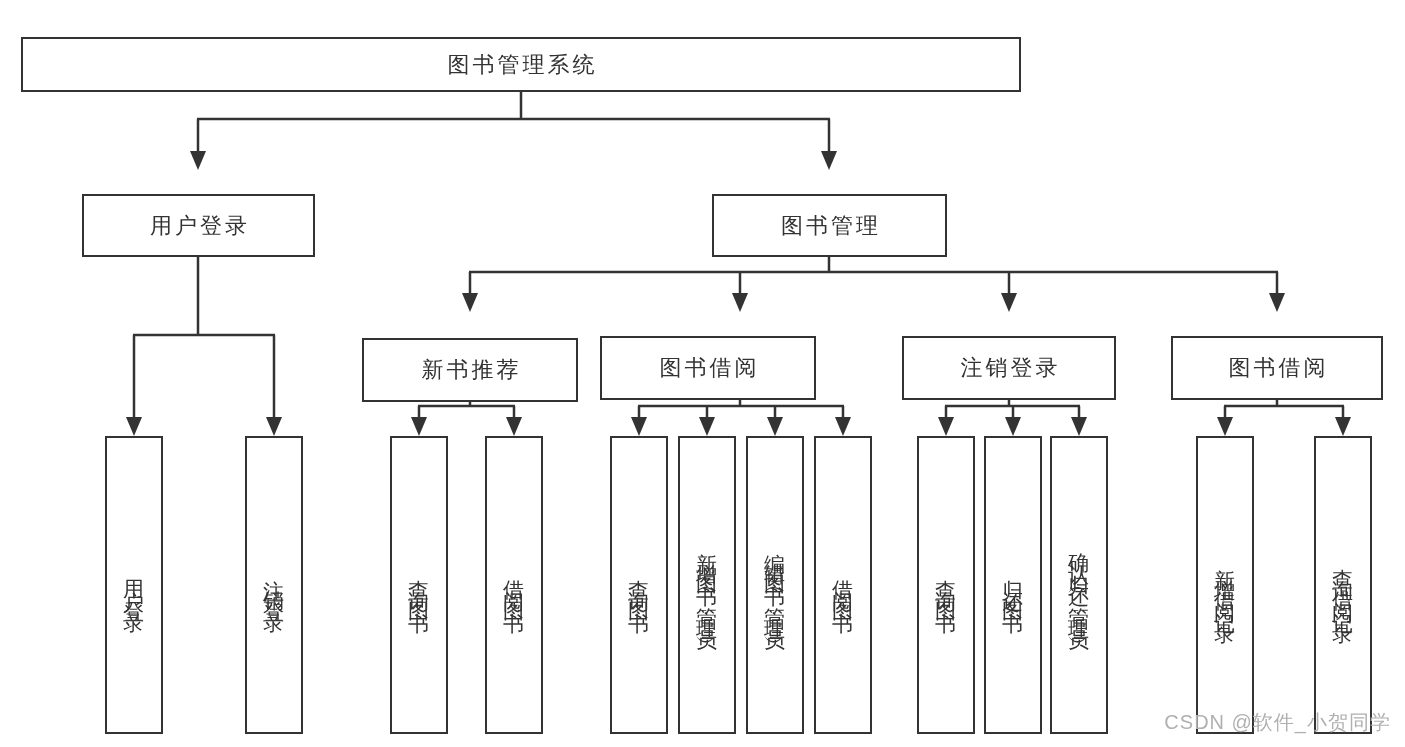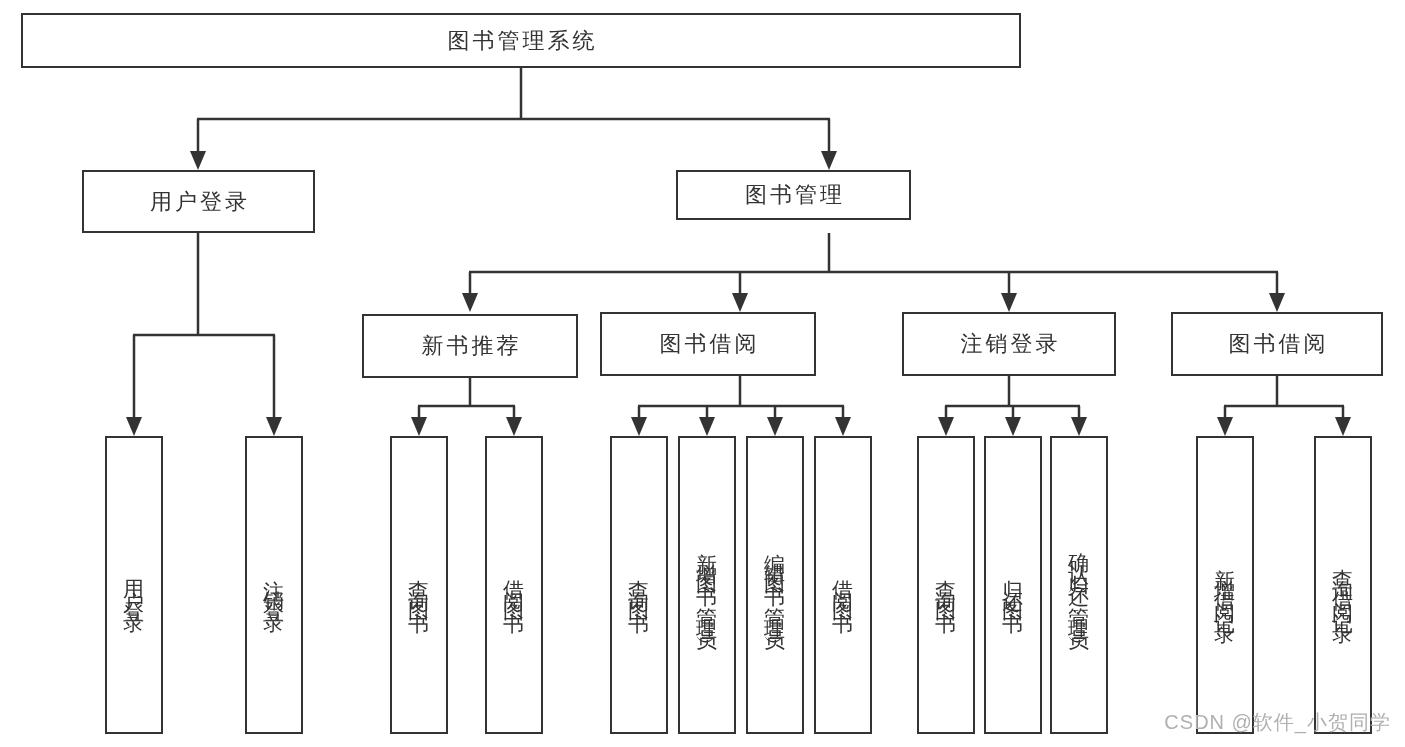--- a/index.html
+++ b/index.html
@@ -4,21 +4,21 @@
 <style>
   html,body{margin:0;padding:0;background:#ffffff;}
   #canvas{
     position:relative;width:1405px;height:747px;background:#ffffff;
     font-family:"Liberation Sans","DejaVu Sans",sans-serif;overflow:hidden;
   }
   .node{
     position:absolute;box-sizing:border-box;background:#ffffff;
     border:2.5px solid #333333;color:#333333;
     display:flex;align-items:center;justify-content:center;
-    font-size:22px;letter-spacing:3px;text-indent:3px;white-space:nowrap;
+    font-size:22px;letter-spacing:3px;text-indent:3px;white-space:nowrap;margin-top:24px;
   }
   .vnode{
     position:absolute;box-sizing:border-box;background:#ffffff;
     border:2.5px solid #333333;color:#333333;
     display:flex;align-items:center;justify-content:center;
     writing-mode:vertical-rl;text-orientation:mixed;
     font-size:21px;letter-spacing:11px;line-height:1;
   }
   #connectors{position:absolute;left:0;top:0;pointer-events:none;}
   #connectors path, #connectors line{stroke:#333333;stroke-width:2.5;fill:none;}
@@ -98,21 +98,21 @@
       <line x1="1225" y1="406" x2="1225" y2="419"></line>
       <polygon points="1217,417 1233,417 1225,436"></polygon>
       <line x1="1343" y1="406" x2="1343" y2="419"></line>
       <polygon points="1335,417 1351,417 1343,436"></polygon>
     </g>
   </svg>
 
   <div class="node" style="left:21px;top:13px;width:1000px;height:55px">图书管理系统</div>
 
   <div class="node" style="left:82px;top:170px;width:233px;height:63px">用户登录</div>
-  <div class="node" style="left:676px;top:170px;width:235px;height:50px">图书管理</div>
+  <div class="node" style="left:712px;top:170px;width:235px;height:63px">图书管理</div>
 
   <div class="node" style="left:362px;top:314px;width:216px;height:64px">新书推荐</div>
   <div class="node" style="left:600px;top:312px;width:216px;height:64px">图书借阅</div>
   <div class="node" style="left:902px;top:312px;width:214px;height:64px">注销登录</div>
   <div class="node" style="left:1171px;top:312px;width:212px;height:64px">图书借阅</div>
 
   <div class="vnode" style="left:105px;top:436px;width:58px;height:298px">用户登录</div>
   <div class="vnode" style="left:245px;top:436px;width:58px;height:298px">注销登录</div>
 
   <div class="vnode" style="left:390px;top:436px;width:58px;height:298px">查询图书</div>

